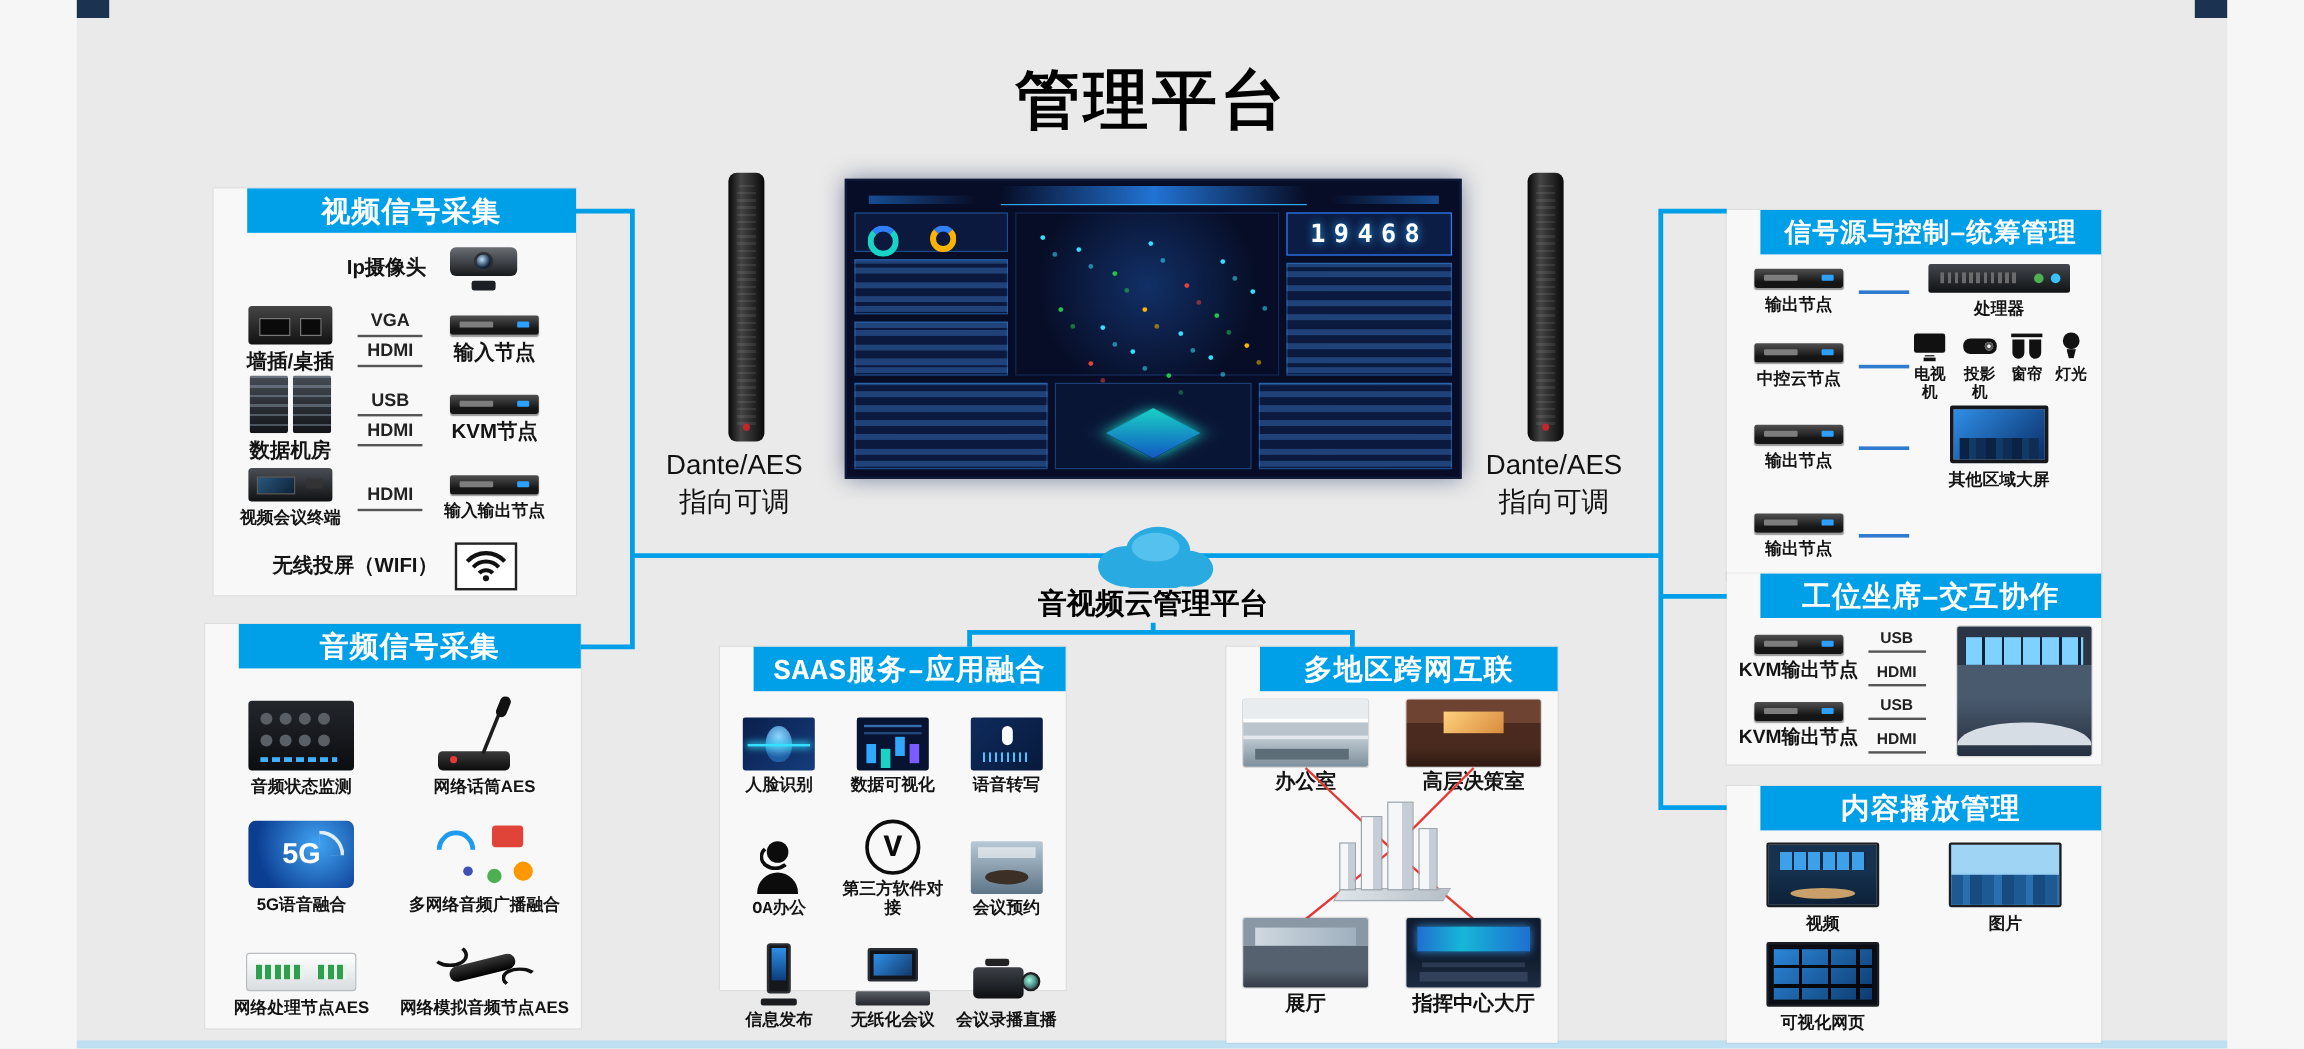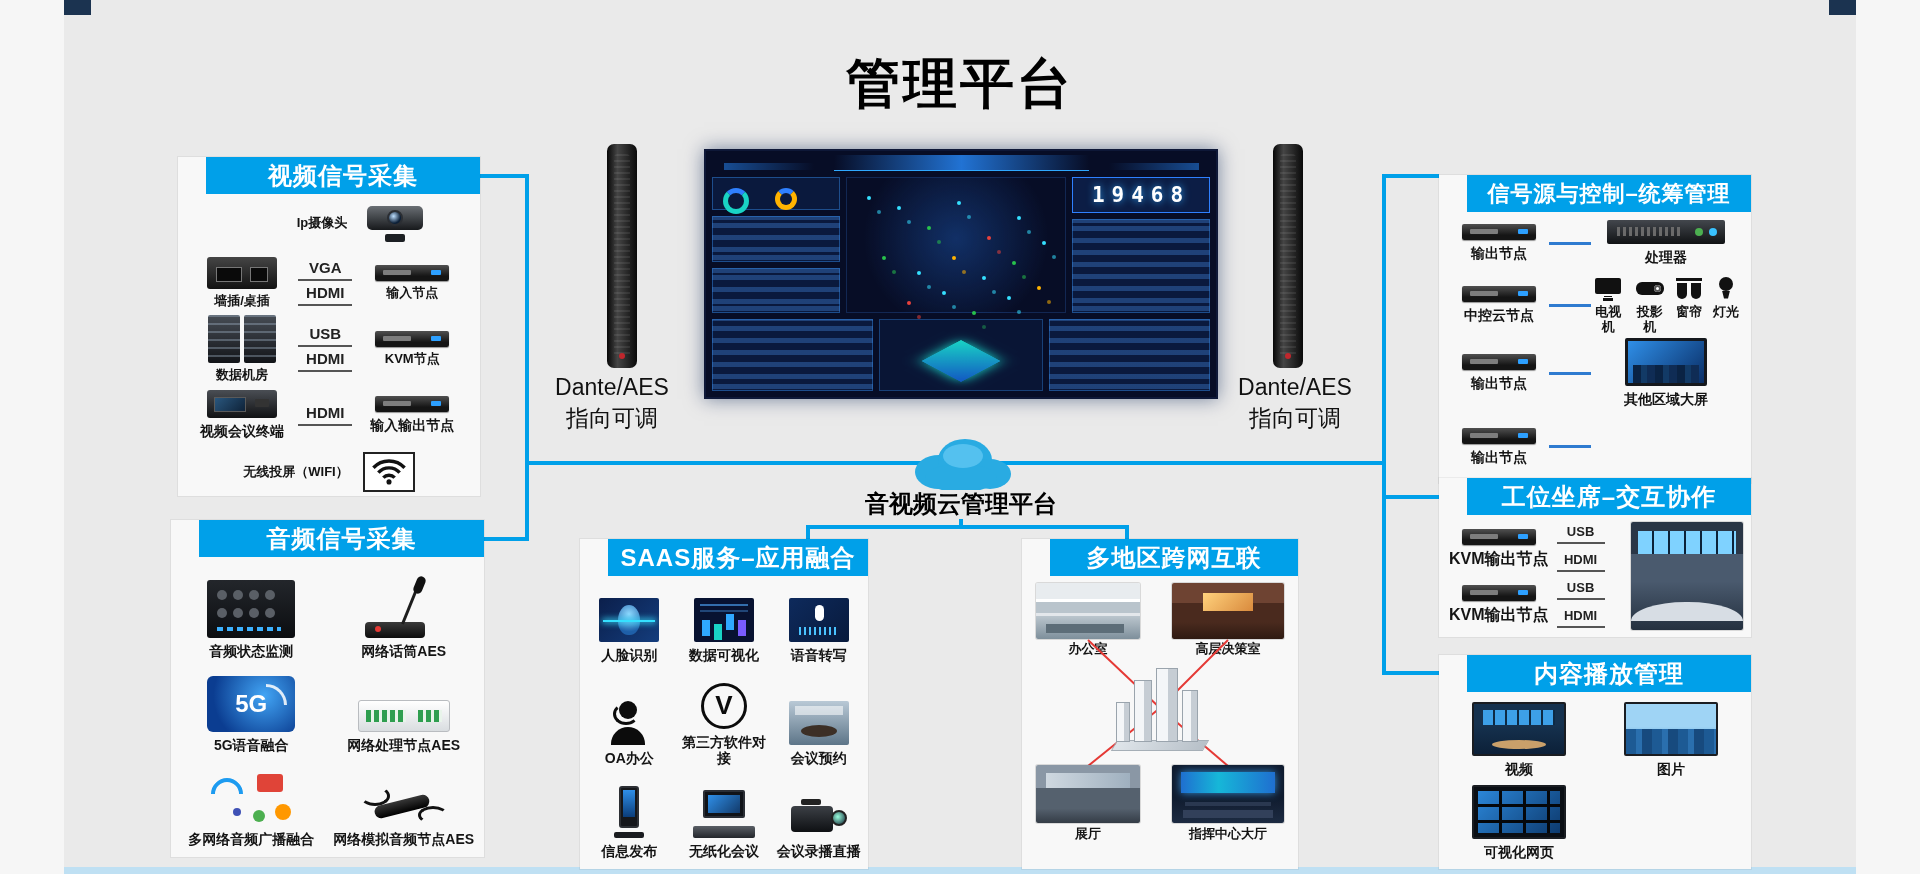--- a/index.html
+++ b/index.html
@@ -12,21 +12,21 @@
   .bottom-strip { position:absolute; left:64px; right:64px; bottom:0; height:7px; background:#bfe0f3; }
 
   .title { position:absolute; top:48px; left:0; width:100%; text-align:center; font-size:54px; font-weight:bold; color:#000; letter-spacing:3px; }
 
   .wires { position:absolute; left:0; top:0; pointer-events:none; }
 
   
   .panel { position:absolute; background:#f8f8f8; box-shadow:0 0 0 1px rgba(0,0,0,.05); }
   .panel-header { height:37px; background:#00a0e9; color:#fff; font-size:24px; font-weight:bold; display:flex; align-items:center; justify-content:center; letter-spacing:1px;margin-left:28px; }
   .panel-body { position:relative; }
-  .lbl { font-size:13px; font-weight:600; color:#141414; text-align:center; line-height:1.15; }
+  .lbl { font-size:17px; font-weight:600; color:#141414; text-align:center; line-height:1.15; }
   .lbl-sm { font-size:14px; }
   .item { display:flex; flex-direction:column; align-items:center; gap:5px; }
   .conns { display:flex; flex-direction:column; align-items:center; gap:4px; }
   .conn { font-size:15px; font-weight:700; color:#222; line-height:1; padding:0 3px 4px; border-bottom:2px solid #555; min-width:54px; text-align:center; }
   .conn-sm { font-size:13px; min-width:46px; }
   .bluelink { width:42px; height:3px; background:#2f7bd0; flex:none; }
 
   
   .vbody { padding:2px 8px; }
   .vrow { display:flex; align-items:center; justify-content:space-between; height:66px; padding:0 4px; }
@@ -391,43 +391,43 @@
             <i class="neck"></i>
             <i class="cap"></i>
           </span>
         <span class="lbl lbl-sm">网络话筒AES</span>
       </div>
       <div class="cell">
         <span class="d-5g">5G</span>
         <span class="lbl lbl-sm">5G语音融合</span>
       </div>
       <div class="cell">
-        <span class="d-aesproc"></span>
-        <span class="lbl lbl-sm">网络处理节点AES</span>
-      </div>
-      <div class="cell">
         <span class="d-bcast">
             <i class="w"></i>
             <i class="r"></i>
             <i class="o"></i>
           </span>
         <span class="lbl lbl-sm">多网络音频广播融合</span>
       </div>
       <div class="cell">
+        <span class="d-aesproc"></span>
+        <span class="lbl lbl-sm">网络处理节点AES</span>
+      </div>
+      <div class="cell">
         <span class="d-cable">
             <i class="c1"></i>
             <i class="bar"></i>
             <i class="c2"></i>
           </span>
         <span class="lbl lbl-sm">网络模拟音频节点AES</span>
       </div>
     </div>
   </section>
 
-  <section class="panel" style="left:580px; top:539px; width:288px; height:330px;">
+  <section class="panel" style="left:600px; top:539px; width:288px; height:286px;font-family:Liberation Mono, monospace;">
     <header class="panel-header">SAAS服务–应用融合</header>
     <div class="panel-body grid3" style="height:293px;">
       <div class="cell">
         <span class="s-img s-face"></span>
         <span class="lbl lbl-sm">人脸识别</span>
       </div>
       <div class="cell">
         <span class="s-img s-dataviz"></span>
         <span class="lbl lbl-sm">数据可视化</span>
       </div>

